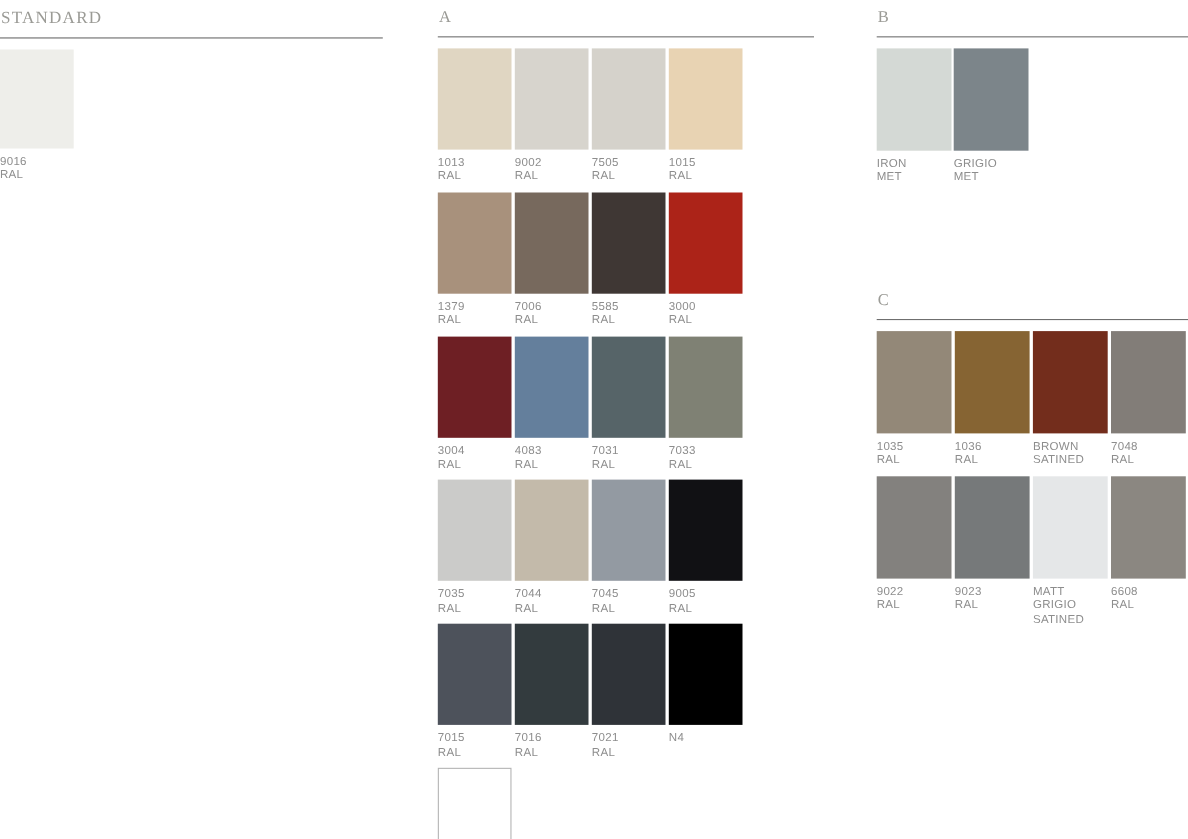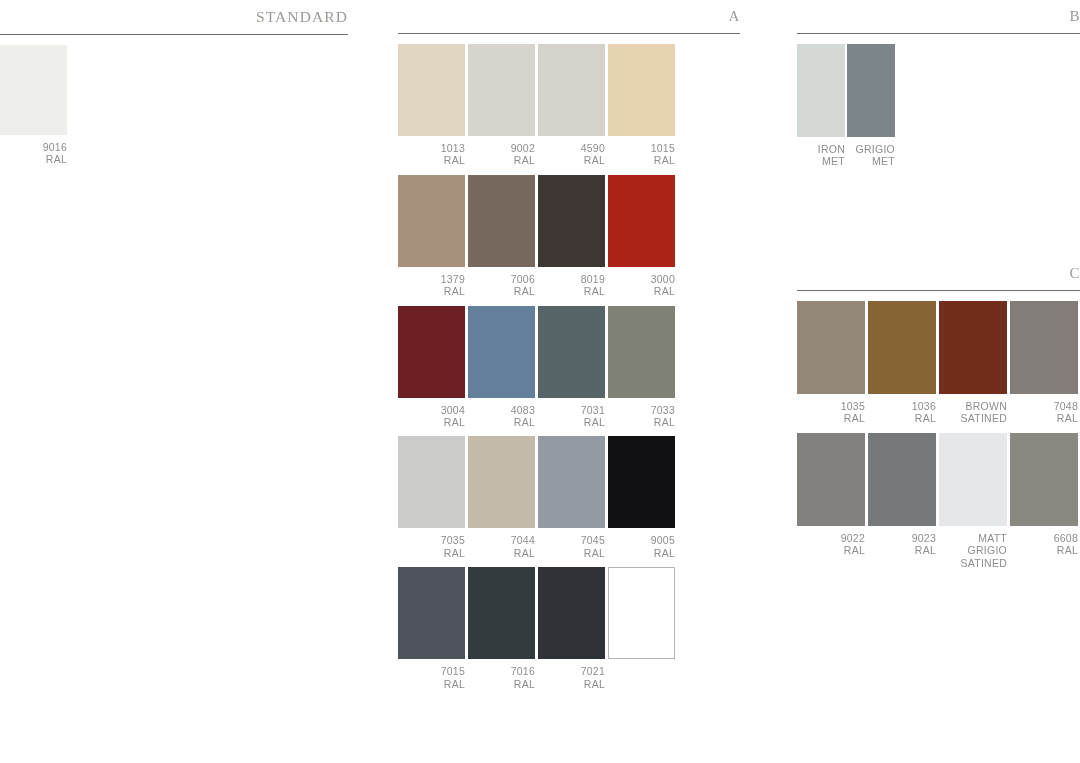--- a/index.html
+++ b/index.html
@@ -20,21 +20,20 @@
 
   .page {
     position: absolute;
     inset: 0;
   }
 
   
   .column {
     position: absolute;
     top: 0;
-    text-align: right;
   }
   .col-standard { left: 0px;   width: 348px; }
   .col-a        { left: 398px; width: 342px; }
   .col-bc       { left: 797px; width: 283px; }
 
   
   .section {
     position: relative;
   }
   .section-head {
@@ -65,21 +64,21 @@
   .grid-b     { width: 290px; padding-top: 10px; }
   .grid-c     { width: 290px; padding-top: 10px; }
   .grid-std   { width: 290px; padding-top: 10px; }
 
   .swatch-cell {
     width: 67px;
     margin-right: 3px;
     margin-bottom: 8px;
   }
   .grid-b .swatch-cell {
-    width: 48px;
+    width: 68px;
     margin-right: 2px;
   }
   .grid-c .swatch-cell {
     width: 68px;
     margin-right: 3px;
   }
 
   .swatch-chip {
     width: 100%;
     height: 92px;
@@ -146,21 +145,21 @@
           <div class="swatch-cell">
             <div class="swatch-chip" style="background: rgb(215, 212, 205);"></div>
             <div class="swatch-label">
               <span class="line">9002</span>
               <span class="line">RAL</span>
             </div>
           </div>
           <div class="swatch-cell">
             <div class="swatch-chip" style="background: rgb(213, 210, 203);"></div>
             <div class="swatch-label">
-              <span class="line">4590</span>
+              <span class="line">7505</span>
               <span class="line">RAL</span>
             </div>
           </div>
           <div class="swatch-cell">
             <div class="swatch-chip" style="background: rgb(232, 211, 179);"></div>
             <div class="swatch-label">
               <span class="line">1015</span>
               <span class="line">RAL</span>
             </div>
           </div>
@@ -174,21 +173,21 @@
           <div class="swatch-cell">
             <div class="swatch-chip" style="background: rgb(119, 105, 93);"></div>
             <div class="swatch-label">
               <span class="line">7006</span>
               <span class="line">RAL</span>
             </div>
           </div>
           <div class="swatch-cell">
             <div class="swatch-chip" style="background: rgb(63, 55, 52);"></div>
             <div class="swatch-label">
-              <span class="line">8019</span>
+              <span class="line">5585</span>
               <span class="line">RAL</span>
             </div>
           </div>
           <div class="swatch-cell">
             <div class="swatch-chip" style="background: rgb(172, 35, 24);"></div>
             <div class="swatch-label">
               <span class="line">3000</span>
               <span class="line">RAL</span>
             </div>
           </div>
@@ -260,20 +259,26 @@
             <div class="swatch-label">
               <span class="line">7016</span>
               <span class="line">RAL</span>
             </div>
           </div>
           <div class="swatch-cell">
             <div class="swatch-chip" style="background: rgb(47, 51, 56);"></div>
             <div class="swatch-label">
               <span class="line">7021</span>
               <span class="line">RAL</span>
+            </div>
+          </div>
+          <div class="swatch-cell">
+            <div class="swatch-chip" style="background: rgb(0, 0, 0);"></div>
+            <div class="swatch-label">
+              <span class="line">N4</span>
             </div>
           </div>
           <div class="swatch-cell">
             <div class="swatch-chip bordered" style="background: rgb(255, 255, 255);"></div>
           </div>
         </div>
     </div>
   </div>
 
   <div class="column col-bc">

